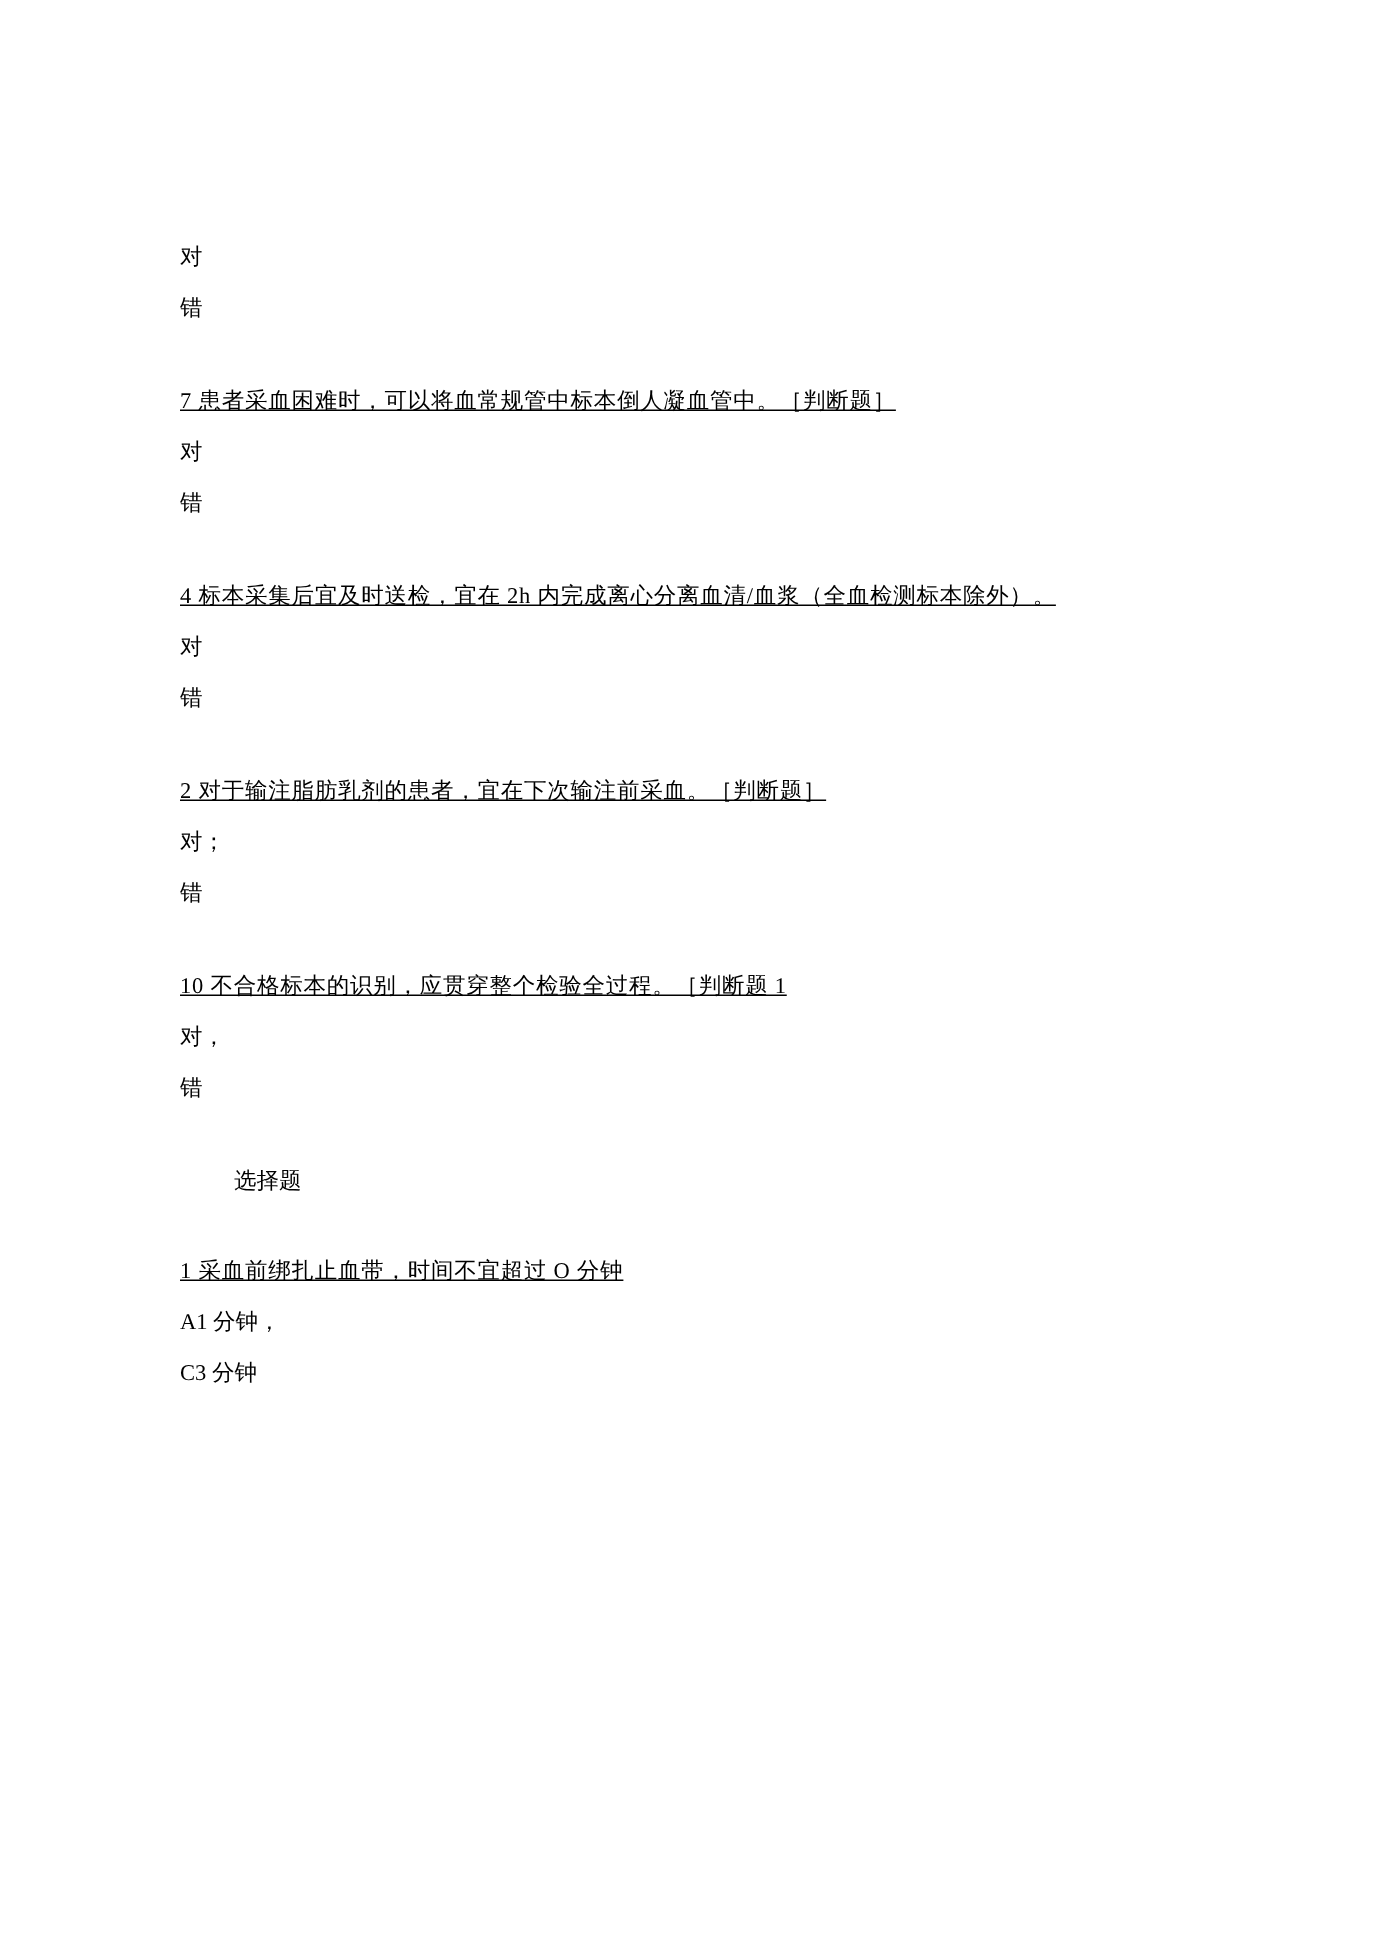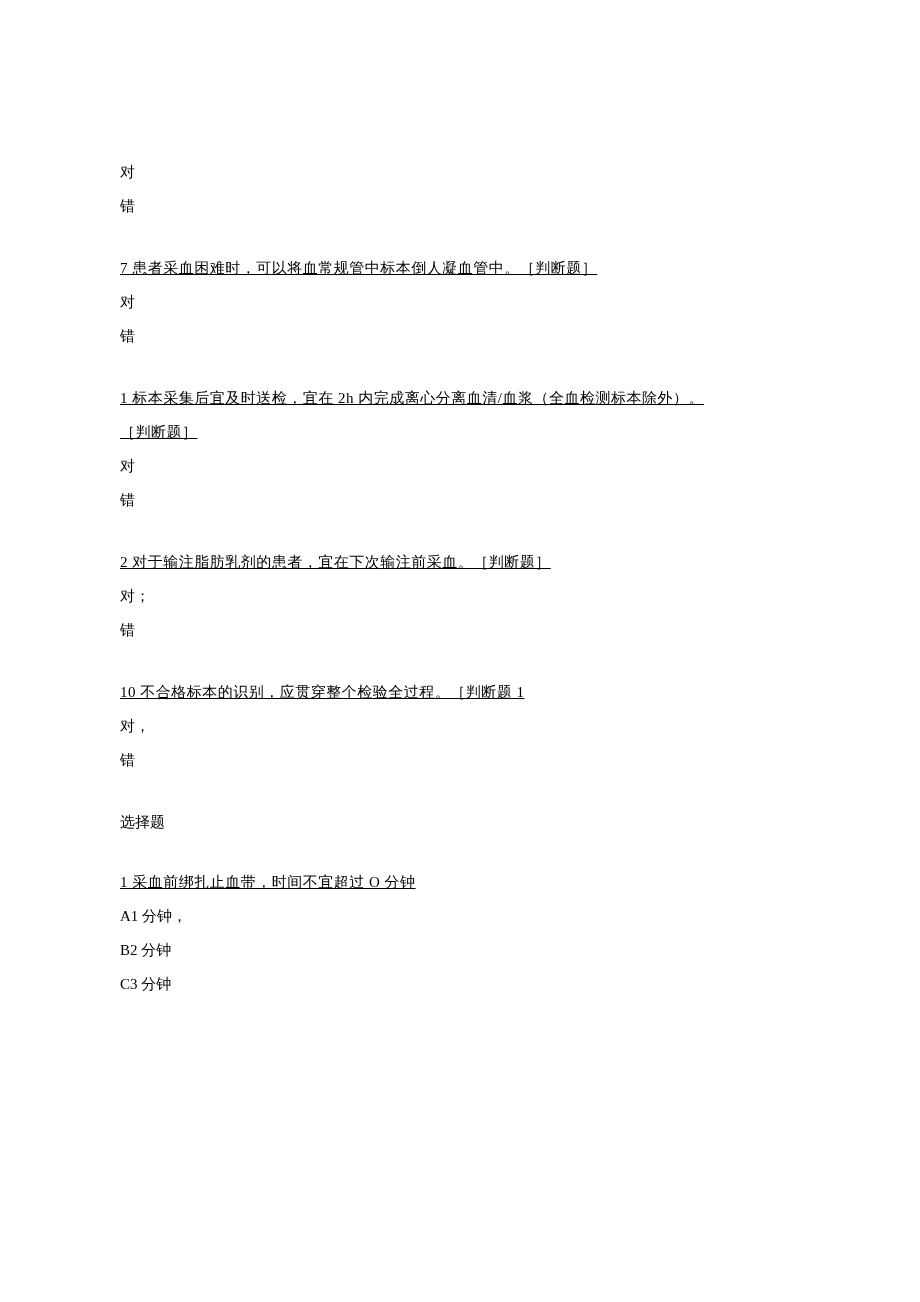--- a/index.html
+++ b/index.html
@@ -21,20 +21,21 @@
       margin-bottom: 38px;
     }
     .line {
       margin-bottom: 10px;
     }
     .line:last-child {
       margin-bottom: 0;
     }
     .section-heading {
       margin-bottom: 36px;
+      margin-left: 36px;
     }
     .option-line {
       margin-bottom: 10px;
     }
     .tight {
       margin-bottom: 0px;
     }
     .q-text {
       letter-spacing: 0.5px;
       text-decoration: underline;
@@ -48,22 +49,21 @@
   <div class="line">错</div>
 </div>
 
 <div class="block">
   <div class="line q-text">7 患者采血困难时，可以将血常规管中标本倒人凝血管中。［判断题］</div>
   <div class="line">对</div>
   <div class="line">错</div>
 </div>
 
 <div class="block">
-  <div class="line q-text">1 标本采集后宜及时送检，宜在 2h 内完成离心分离血清/血浆（全血检测标本除外）。</div>
-  <div class="line q-text">［判断题］</div>
+  <div class="line q-text">4 标本采集后宜及时送检，宜在 2h 内完成离心分离血清/血浆（全血检测标本除外）。</div>
   <div class="line">对</div>
   <div class="line">错</div>
 </div>
 
 <div class="block">
   <div class="line q-text">2 对于输注脂肪乳剂的患者，宜在下次输注前采血。［判断题］</div>
   <div class="line">对；</div>
   <div class="line">错</div>
 </div>
 
@@ -71,15 +71,14 @@
   <div class="line q-text">10 不合格标本的识别，应贯穿整个检验全过程。［判断题 1</div>
   <div class="line">对，</div>
   <div class="line">错</div>
 </div>
 
 <div class="section-heading">选择题</div>
 
 <div class="block">
   <div class="line q-text">1 采血前绑扎止血带，时间不宜超过 O 分钟</div>
   <div class="option-line">A1 分钟，</div>
-  <div class="option-line">B2 分钟</div>
   <div class="option-line tight">C3 分钟</div>
 </div>
 
 </body></html>

